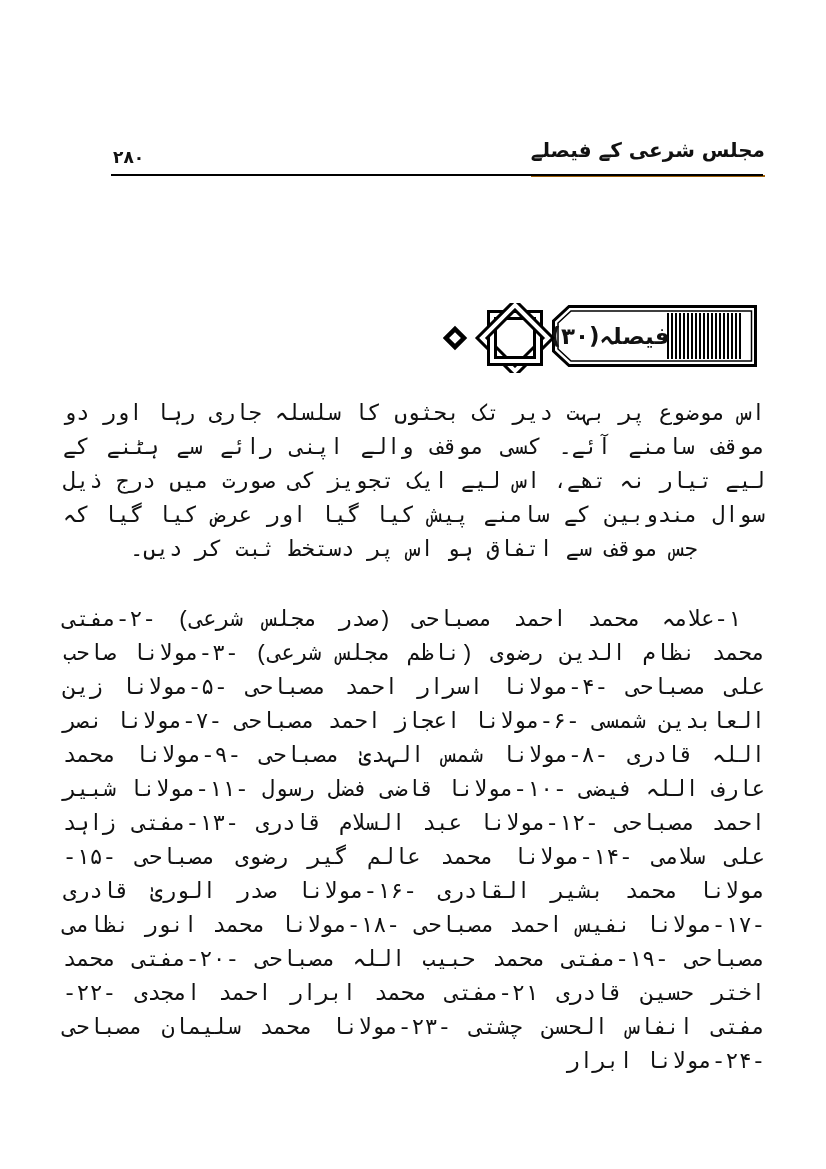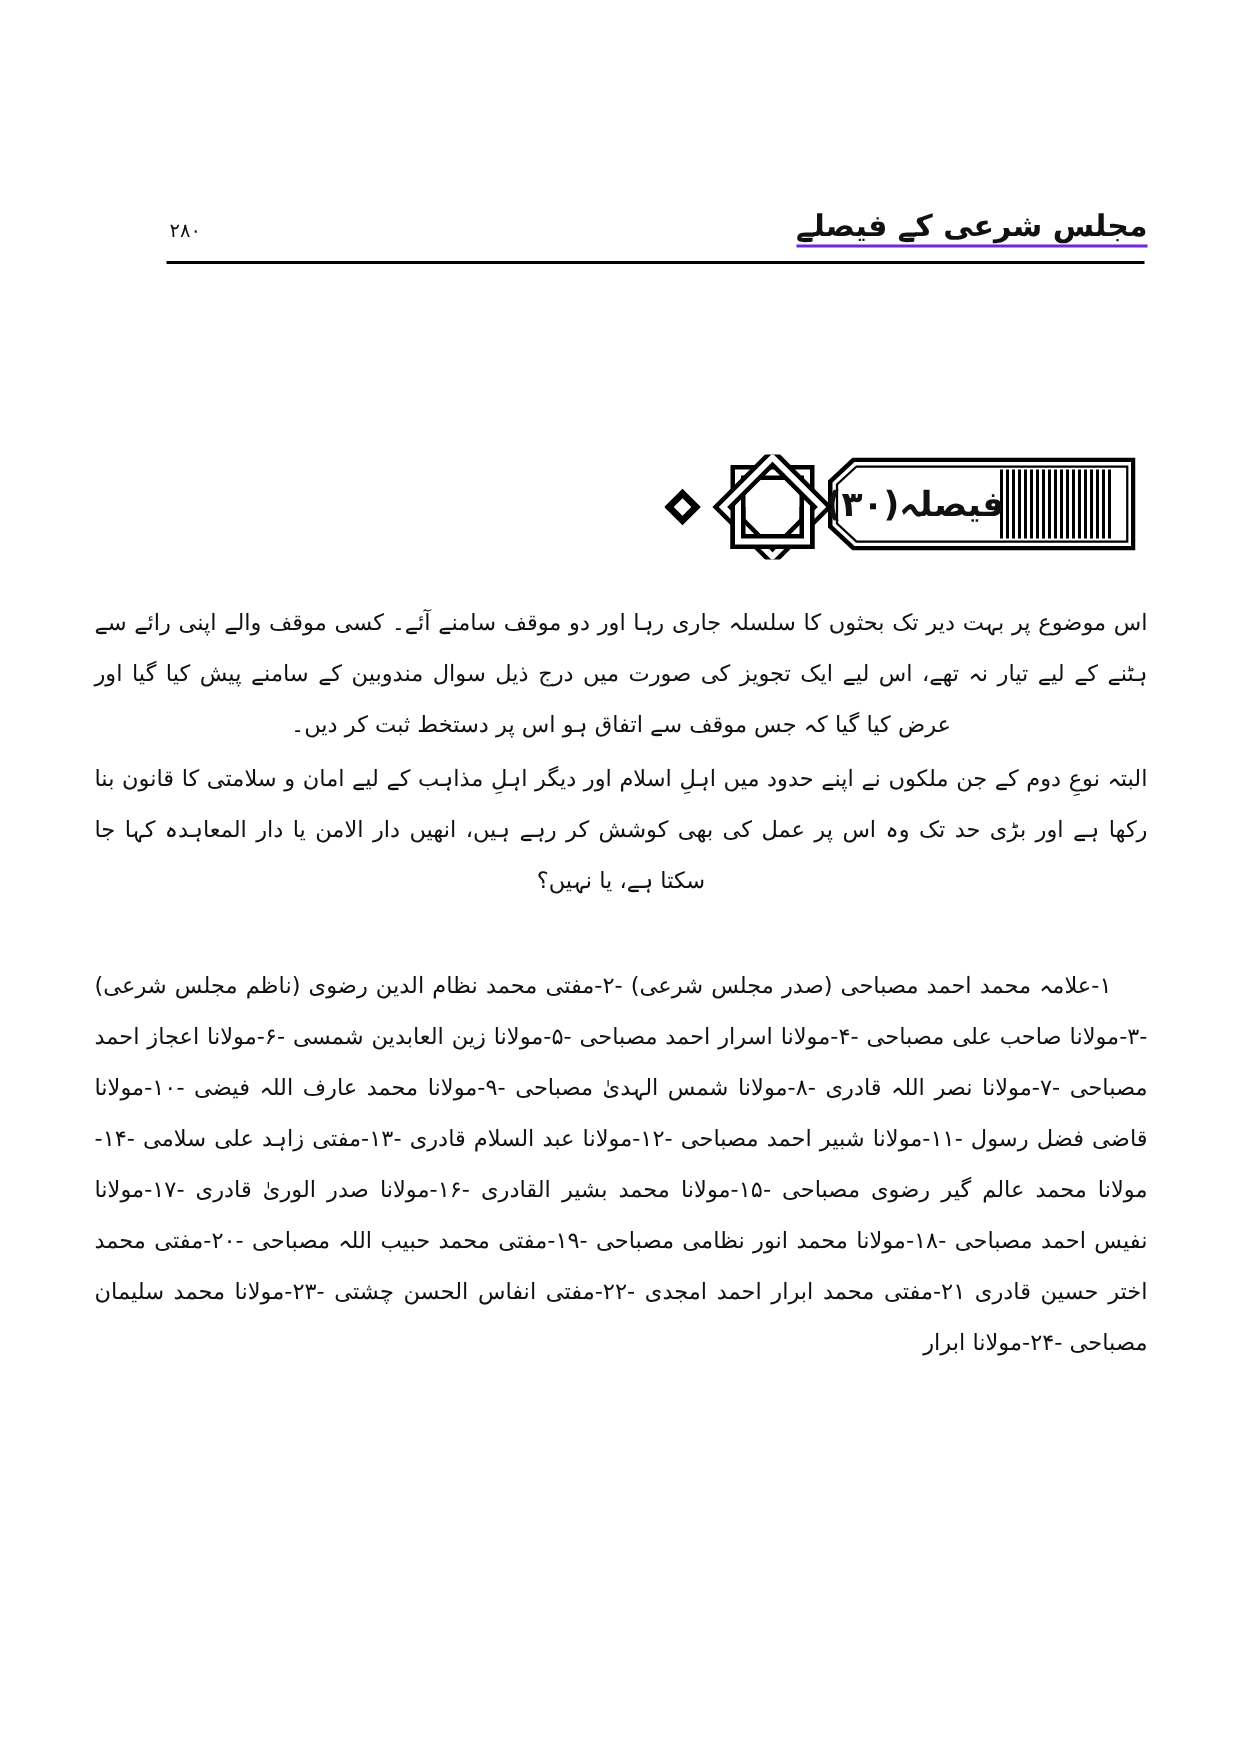--- a/index.html
+++ b/index.html
@@ -11,26 +11,26 @@
     color:#111;
     font-family:"DejaVu Sans",sans-serif;
     overflow:hidden;
     direction:rtl;
   }
   
   .hdr{position:absolute;top:138px;left:63px;right:61px;height:46px;}
   .running-title{
     position:absolute;right:0;top:0;
     font-size:20px;font-weight:700;
-    padding-bottom:1px;border-bottom:2px solid #6d28d9;
+    padding-bottom:13px;border-bottom:2px solid #a16207;
     white-space:nowrap;
   }
   .page-num{
     position:absolute;left:50px;top:9px;
-    font-size:13px;font-weight:400;letter-spacing:1px;
+    font-size:17px;font-weight:700;letter-spacing:1px;
   }
   .hdr-rule{
     position:absolute;left:48px;right:2px;top:36px;
     border-top:2px solid #000;height:0;
   }
   
   .banner-row{position:absolute;top:303px;left:63px;right:61px;height:70px;}
   .banner-box{
     position:absolute;right:8px;top:2px;width:205px;height:62px;
   }
@@ -41,22 +41,23 @@
   }
   .banner-label{
     position:absolute;left:14px;top:0;bottom:0;width:88px;
     display:flex;align-items:center;justify-content:center;
     font-size:23px;font-weight:700;white-space:nowrap;
   }
   .knot{position:absolute;right:190px;top:0;width:132px;height:70px;}
   
   .bodytext{
     position:absolute;top:398px;left:63px;right:61px;
-    font-size:15px;line-height:34px;
+    font-size:22px;line-height:34px;
     text-align:justify;
+    font-family:Liberation Mono, monospace;
   }
   .para{margin:0 0 2px 0;text-align:justify;text-align-last:center;}
   .para.indent{text-indent:24px;}
   .para.names{text-align-last:right;margin-top:36px;}
   .qlead{font-weight:700;}
 </style>
 </head>
 <body>
 
 <div class="page">
@@ -86,17 +87,16 @@
       <path d="M72,2 L105,35 L72,68 L39,35 Z" fill="none" stroke="#000" stroke-width="10"></path>
       <path d="M72,2 L105,35 L72,68 L39,35 Z" fill="none" stroke="#fff" stroke-width="4"></path>
 
       <path d="M95,35 L95,58 L49,58 L49,35" fill="none" stroke="#000" stroke-width="10"></path>
       <path d="M95,35 L95,58 L49,58 L49,35" fill="none" stroke="#fff" stroke-width="4"></path>
     </svg>
   </div>
 
   <main class="bodytext">
     <p class="para">اس موضوع پر بہت دیر تک بحثوں کا سلسلہ جاری رہا اور دو موقف سامنے آئے۔ کسی موقف والے اپنی رائے سے ہٹنے کے لیے تیار نہ تھے، اس لیے ایک تجویز کی صورت میں درج ذیل سوال مندوبین کے سامنے پیش کیا گیا اور عرض کیا گیا کہ جس موقف سے اتفاق ہو اس پر دستخط ثبت کر دیں۔</p>
-    <p class="para">البتہ نوعِ دوم کے جن ملکوں نے اپنے حدود میں اہلِ اسلام اور دیگر اہلِ مذاہب کے لیے امان و سلامتی کا قانون بنا رکھا ہے اور بڑی حد تک وہ اس پر عمل کی بھی کوشش کر رہے ہیں، انھیں دار الامن یا دار المعاہدہ کہا جا سکتا ہے، یا نہیں؟</p>
     <p class="para names indent">۱-علامہ محمد احمد مصباحی (صدر مجلس شرعی) -۲-مفتی محمد نظام الدین رضوی (ناظم مجلس شرعی) -۳-مولانا صاحب علی مصباحی -۴-مولانا اسرار احمد مصباحی -۵-مولانا زین العابدین شمسی -۶-مولانا اعجاز احمد مصباحی -۷-مولانا نصر اللہ قادری -۸-مولانا شمس الہدیٰ مصباحی -۹-مولانا محمد عارف اللہ فیضی -۱۰-مولانا قاضی فضل رسول -۱۱-مولانا شبیر احمد مصباحی -۱۲-مولانا عبد السلام قادری -۱۳-مفتی زاہد علی سلامی -۱۴-مولانا محمد عالم گیر رضوی مصباحی -۱۵-مولانا محمد بشیر القادری -۱۶-مولانا صدر الوریٰ قادری -۱۷-مولانا نفیس احمد مصباحی -۱۸-مولانا محمد انور نظامی مصباحی -۱۹-مفتی محمد حبیب اللہ مصباحی -۲۰-مفتی محمد اختر حسین قادری ۲۱-مفتی محمد ابرار احمد امجدی -۲۲-مفتی انفاس الحسن چشتی -۲۳-مولانا محمد سلیمان مصباحی -۲۴-مولانا ابرار</p>
   </main>
 
 </div>
 
 </body></html>

